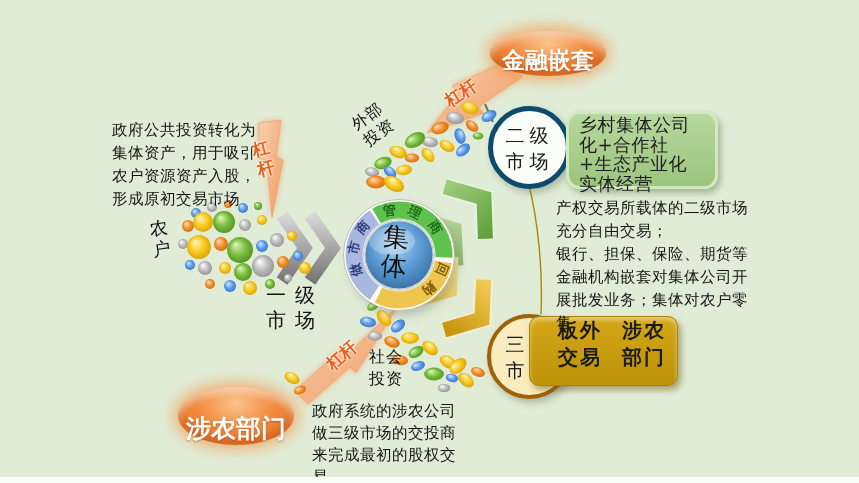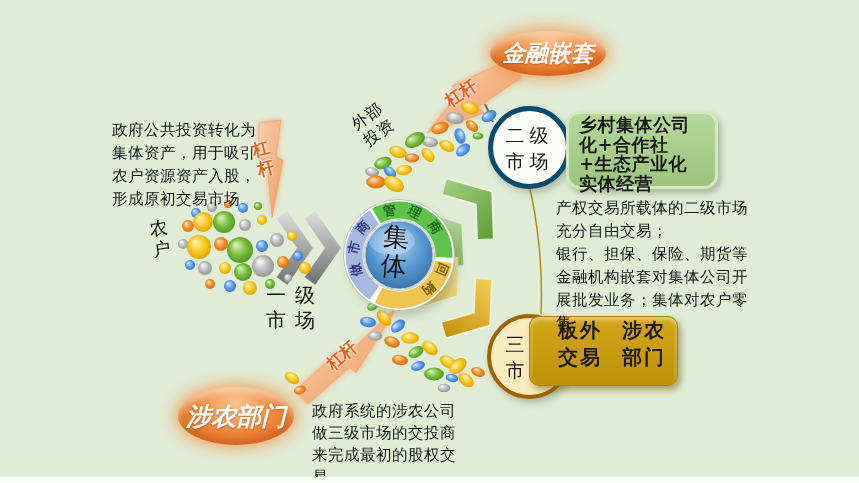--- a/index.html
+++ b/index.html
@@ -8,43 +8,42 @@
     background:#e1ecd7;
     font-family:"DejaVu Serif","Liberation Serif",serif;
     color:#1a1a1a;
   }
   .gfx{position:absolute;left:0;top:0;}
   
   .bubble{
     position:absolute; border-radius:50%;
     background:radial-gradient(ellipse at 50% 28%, #fbc38c 0%, #f08a3c 48%, #e2651d 100%);
     box-shadow:0 0 16px 3px rgba(243,152,72,.85), inset 0 5px 7px rgba(255,255,255,.5), inset 0 -5px 9px rgba(178,68,8,.45);
-    display:flex; align-items:center; justify-content:center;
+    display:flex; align-items:flex-end; justify-content:center;
     color:#fff; font-family:"Liberation Sans","DejaVu Sans",sans-serif; font-weight:bold;
     text-shadow:0 1px 2px rgba(130,45,0,.45);
     white-space:nowrap;
-    font-style:italic;
   }
   
   .mcircle{
     position:absolute; border-radius:50%;
     display:flex; align-items:center; justify-content:center;
     box-shadow:3px 4px 7px rgba(95,110,85,.4);
     text-align:center;
   }
   .mcircle .mtxt{font-size:19px; letter-spacing:5px; line-height:26px; width:66px;}
   .c-white{background:#fbfdf8; border:5px solid #0c4a6e;}
   .c-cream{background:#f9ecbf; border:4px solid #a16207;}
   
   .gbox{
     position:absolute; left:566px; top:111px; width:152px; height:78px;
     background:linear-gradient(#b5d89c,#9cc47e);
     border:3px solid #d3e8c1; border-radius:14px; box-sizing:border-box;
     box-shadow:3px 4px 6px rgba(90,120,70,.45);
-    font-size:18px; font-weight:700; letter-spacing:.5px; line-height:19.5px;
+    font-size:18px; font-weight:400; letter-spacing:.5px; line-height:19.5px;
     padding:1px 16px 0 10px;
   }
   .ybox{
     position:absolute; left:529px; top:316px; width:149px; height:70px;
     background:linear-gradient(#d3a716,#bd9208);
     border-radius:10px; box-sizing:border-box;
     border:1px solid #a8820a;
     box-shadow:3px 4px 6px rgba(110,90,15,.5), inset 0 3px 4px rgba(255,255,255,.45);
     display:flex; flex-direction:row; justify-content:space-evenly;
     padding-left:28px; font-size:20px; font-weight:600; letter-spacing:2px;
@@ -304,20 +303,21 @@
   <div class="note" style="left:556px;top:197px;width:204px;">
     <div>产权交易所载体的二级市场充分自由交易；</div>
     <div>银行、担保、保险、期货等金融机构嵌套对集体公司开展批发业务；集体对农户零售</div>
   </div>
   <div class="note" style="left:112px;top:119px;width:148px;">政府公共投资转化为集体资产，用于吸引农户资源资产入股，形成原初交易市场</div>
   <div class="note" style="left:312px;top:400px;width:148px;line-height:22px;">政府系统的涉农公司做三级市场的交投商来完成最初的股权交易</div>
 
   <div class="lbl" style="left:151px;top:217px;width:20px;font-size:18px;line-height:21px;transform:rotate(-8deg);">农户</div>
   <div class="lbl" style="left:266px;top:283px;width:78px;font-size:20px;letter-spacing:9px;line-height:25px;">一级市场</div>
   <div class="lbl" style="left:355px;top:101px;width:46px;font-size:16px;line-height:20px;letter-spacing:1px;transform:rotate(-36deg);">外部投资</div>
+  <div class="lbl" style="left:369px;top:346px;width:46px;font-size:16px;line-height:22px;letter-spacing:1px;">社会投资</div>
   <div class="lbl" style="left:382px;top:223px;width:28px;font-size:26px;line-height:29px;transform:rotate(5deg);">集体</div>
 
   <div class="leverage" style="left:255px;top:139px;width:20px;white-space:normal;line-height:20px;transform:rotate(-14deg);">杠杆</div>
   <div class="leverage" style="left:444px;top:82px;transform:rotate(-33deg);">杠杆</div>
   <div class="leverage" style="left:325px;top:344px;transform:rotate(-41deg);">杠杆</div>
 
   <div class="strip"></div>
 </div>
 
 </body></html>

